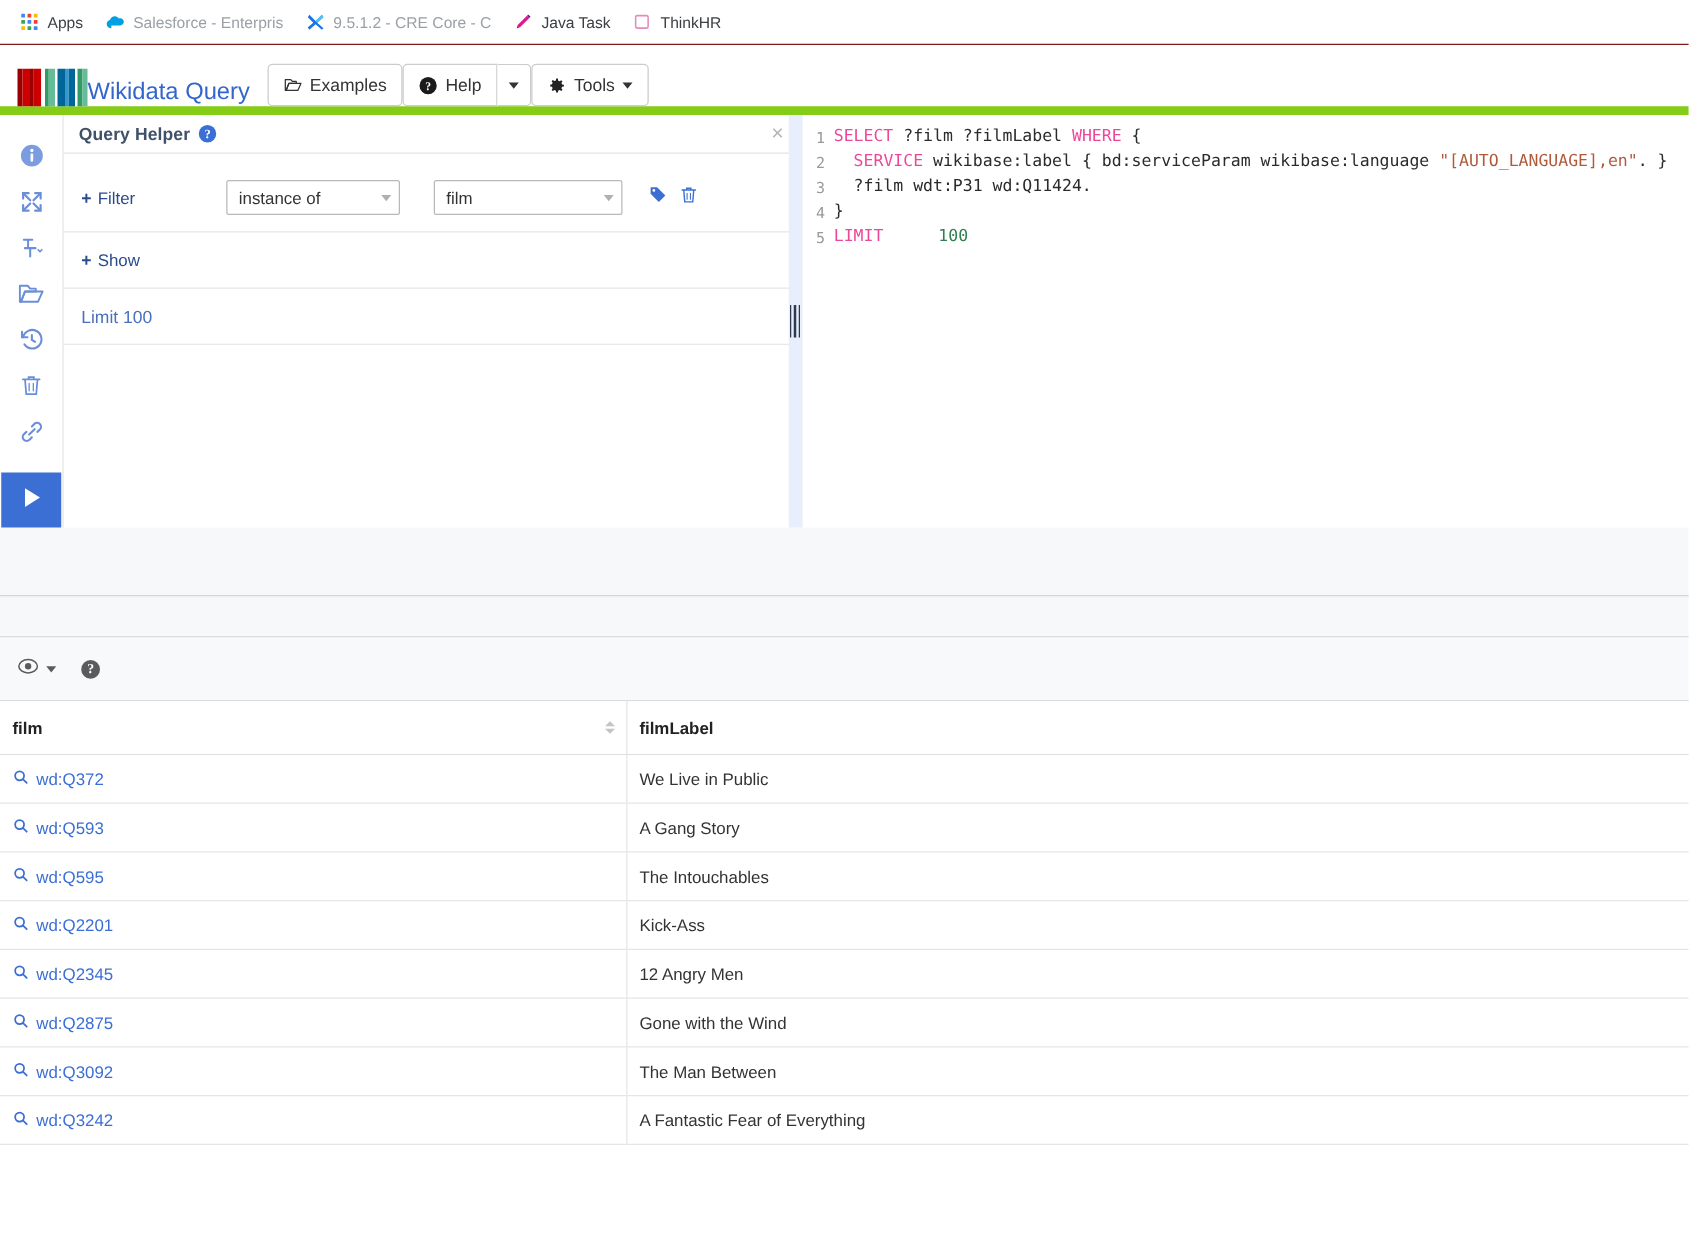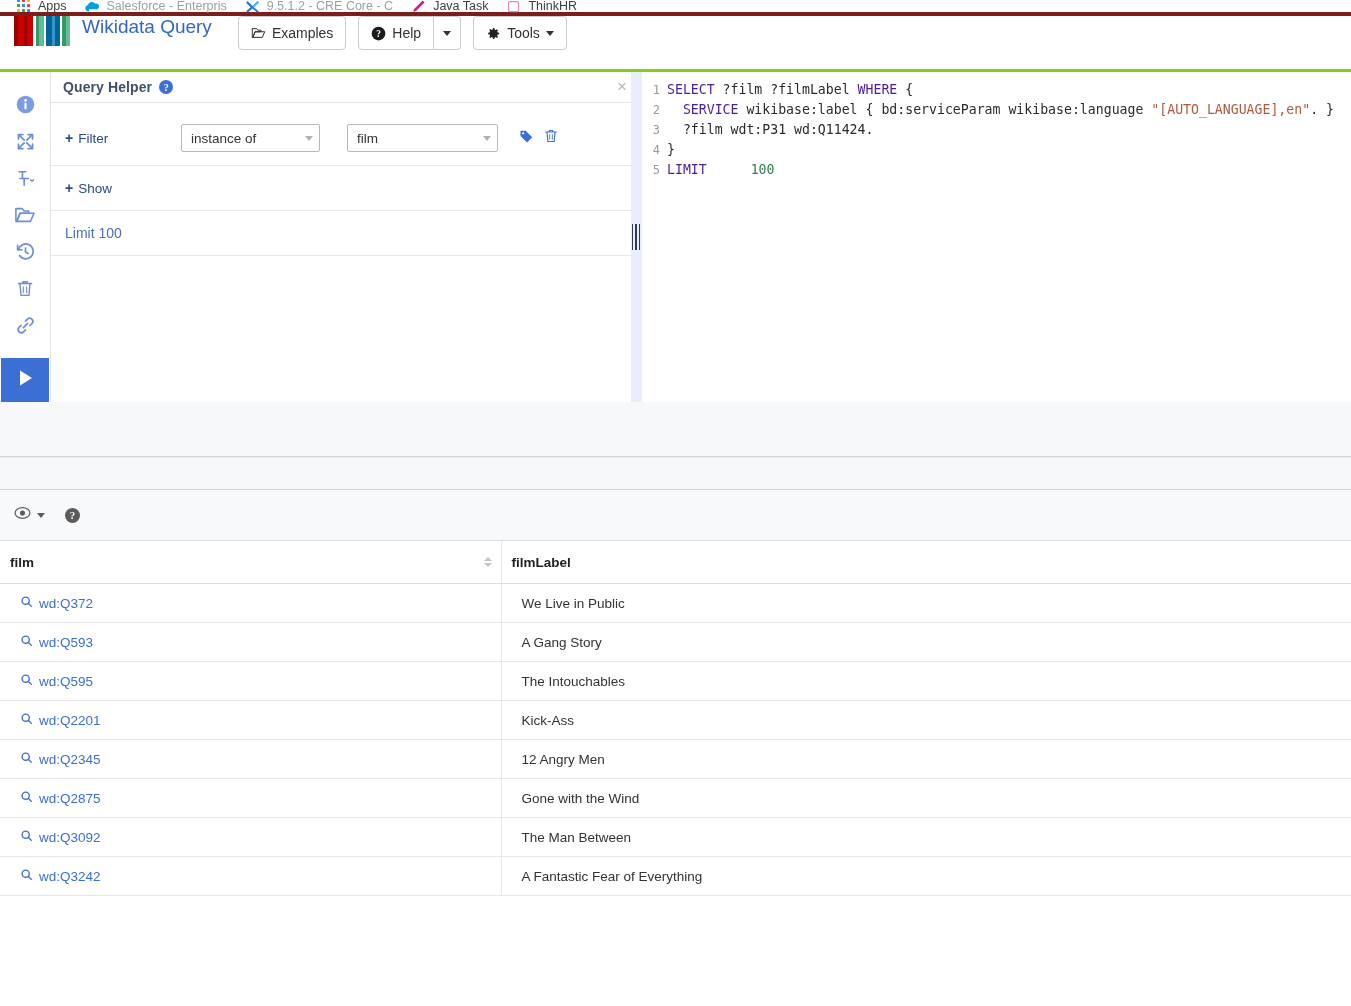--- a/index.html
+++ b/index.html
@@ -6,26 +6,26 @@
   html, body {
     margin: 0; padding: 0;
     width: 1351px; height: 1006px;
     background: #ffffff;
     font-family: "Liberation Sans", sans-serif;
     overflow: hidden;
   }
 
   
   .bookmarks-bar {
-    height: 16px;
+    height: 36px;
     display: flex;
     align-items: center;
     padding: 0 8px;
     background: #ffffff;
-    border-bottom: 4px solid #7f1d1d;
+    border-bottom: 1px solid #7f1d1d;
     font-size: 12.5px;
     color: #3c4043;
     gap: 0px;
   }
   .bm-item {
     display: flex;
     align-items: center;
     gap: 7px;
     padding: 3px 9px;
     border-radius: 4px;
@@ -41,25 +41,24 @@
     grid-template-rows: repeat(3, 3px);
     gap: 2px;
   }
   .apps-grid i { display: block; width: 3px; height: 3px; border-radius: 0.5px; }
   .ico { width: 15px; height: 15px; display:inline-block; position: relative; flex: none; }
 
   
   .app-header {
     height: 56px;
     background: #ffffff;
-    border-bottom: 3px solid #84cc16;
-    display: flex;
-    align-items: flex-start;
+    border-bottom: 7px solid #84cc16;
+    display: flex;
+    align-items: flex-end;
     padding: 0 14px;
-    gap: 12px;
   }
   .wd-logo {
     width: 56px; height: 30px;
     display: flex; align-items: center; gap: 0px;
   }
   .wd-logo span { display: block; height: 100%; }
   .brand-title {
     font-size: 19px;
     color: #36c; 
     color: #3366cc;
@@ -245,21 +244,21 @@
   .gutter {
     width: 30px;
     flex: none;
     text-align: right;
     padding-right: 7px;
     color: #999;
     font-size: 12px;
     user-select: none;
   }
   .code-text { color: #000; }
-  .kw { color: #4c1d95; }
+  .kw { color: #ec4899; }
   .var { color: #2b2b2b; }
   .str { color: #b05a3c; }
   .num { color: #2f7f4f; margin-left: 36px; }
 
   
   .band-a { height: 55px; background: #f7f8fa; border-bottom: 1px solid #d5d5d5; }
   .band-b { height: 33px; background: #f7f8fa; border-top: 1px solid #ededed; border-bottom: 1px solid #d3d3d3; }
 
   
   .results-toolbar {
@@ -292,21 +291,21 @@
     border-bottom: 1px solid #dedede;
     border-right: 1px solid #e6e6e6;
     background: #fff;
     position: relative;
     cursor: pointer;
   }
   table.results th:last-child { border-right: none; }
   table.results td {
     font-size: 13.5px;
     color: #333;
-    padding: 11px 20px;
+    padding: 11px 10px;
     border-bottom: 1px solid #e6e6e6;
     border-right: 1px solid #e6e6e6;
     background: #fff;
   }
   table.results td:last-child { border-right: none; }
   .col-film { width: 501px; }
   .cell-link {
     color: #3b6fd4;
     display: inline-flex;
     align-items: center;

